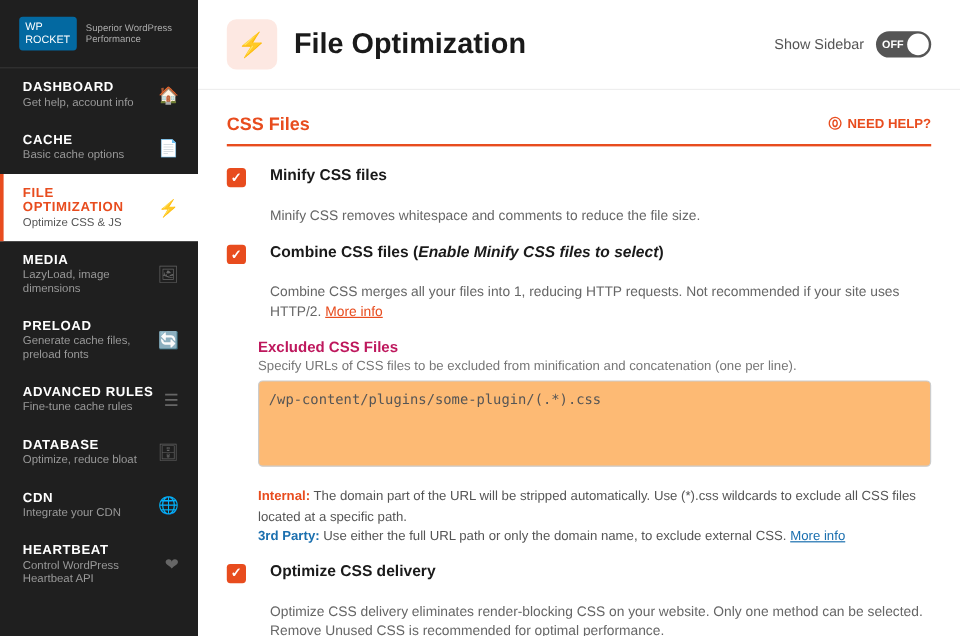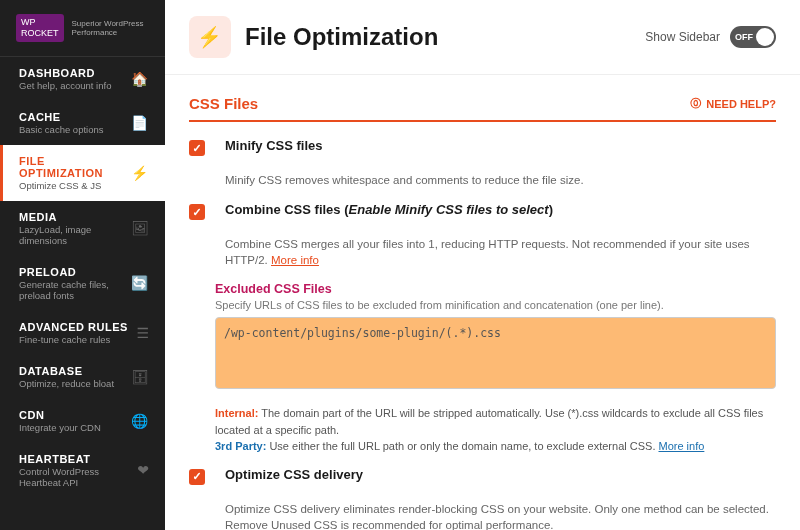--- a/index.html
+++ b/index.html
@@ -15,21 +15,21 @@
       flex-shrink: 0;
     }
     .sidebar-logo {
       padding: 14px 16px;
       border-bottom: 1px solid #333;
       display: flex;
       align-items: center;
       gap: 8px;
     }
     .logo-badge {
-      background: #701a75;
+      background: #0369a1;
       color: white;
       font-weight: 900;
       font-size: 11px;
       padding: 3px 5px;
       border-radius: 3px;
       line-height: 1.2;
     }
     .logo-badge span { display: block; font-size: 9px; font-weight: 400; }
     .logo-subtext {
       color: #aaa;

